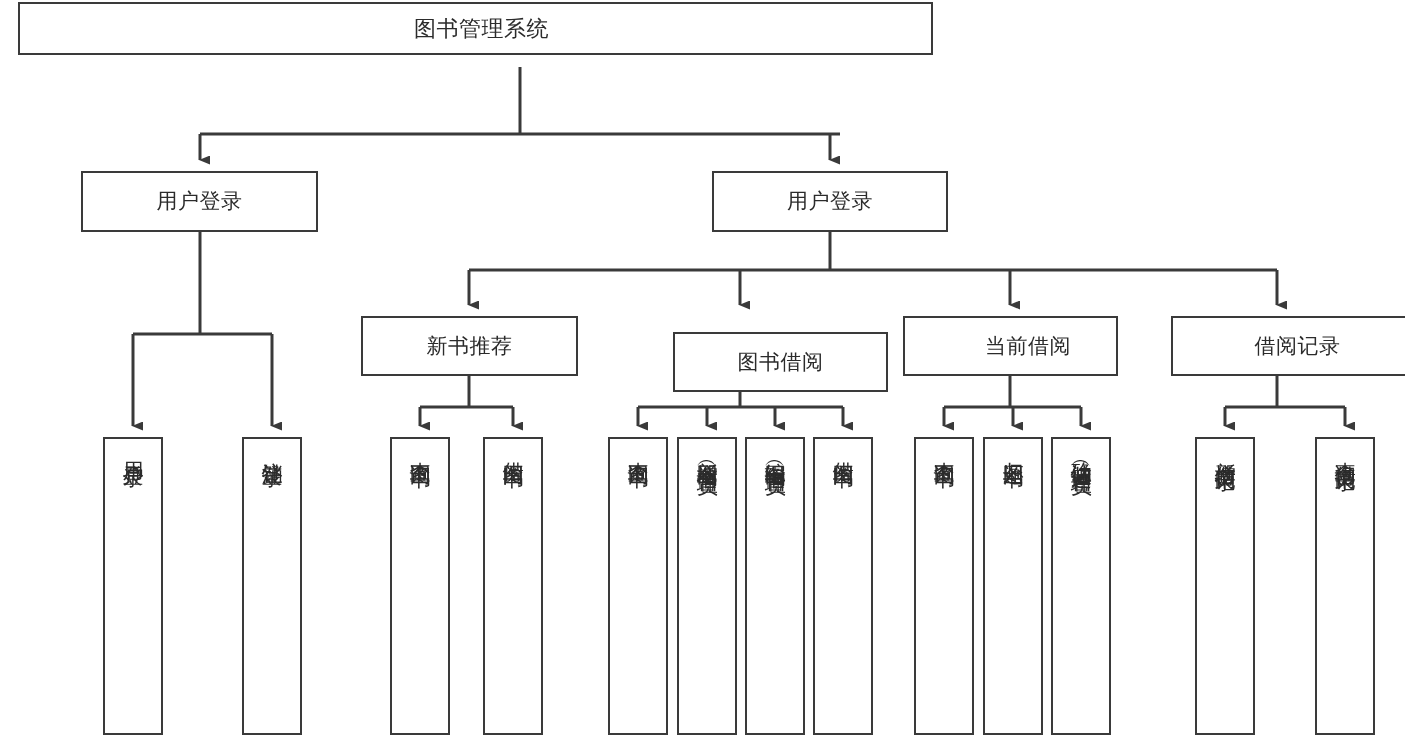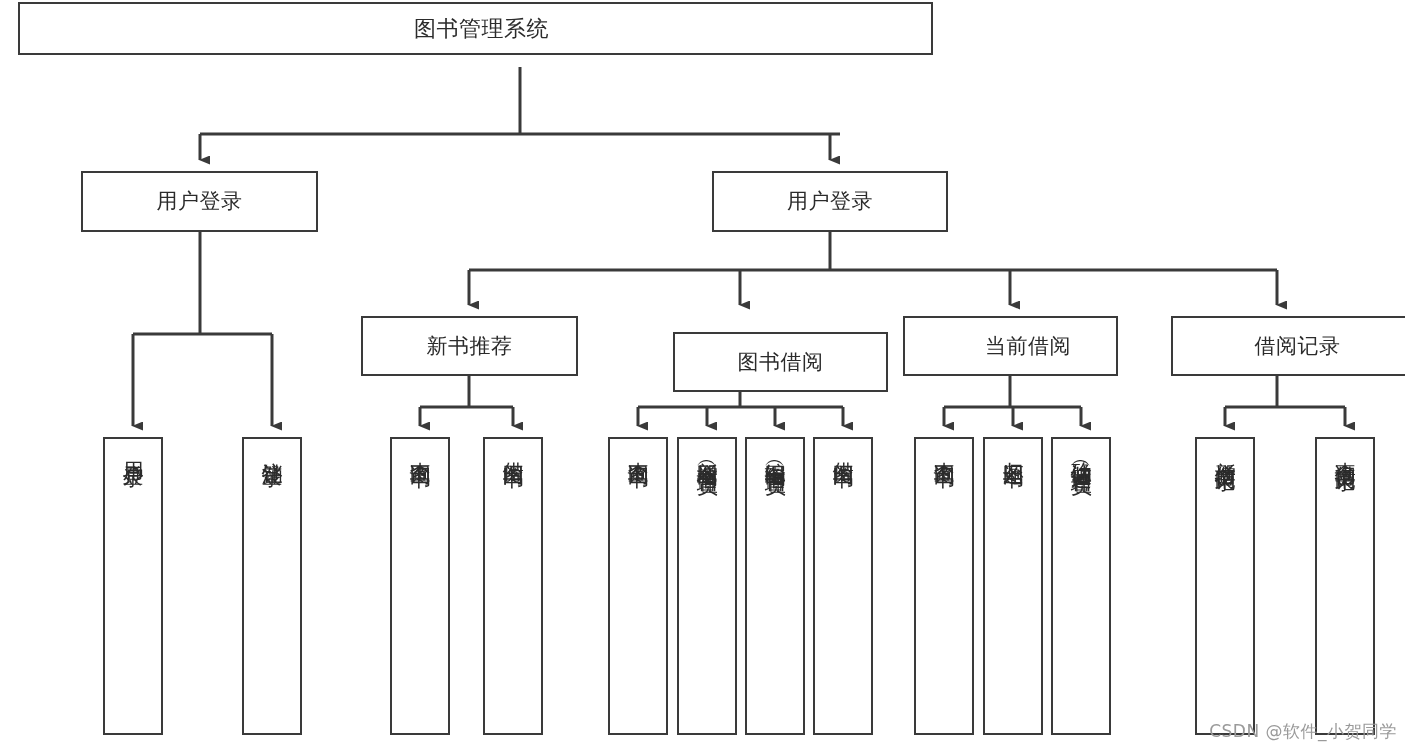--- a/index.html
+++ b/index.html
@@ -183,15 +183,14 @@
   <div class="node vertical" style="left:1051px; top:437px; width:60px; height:298px;">
     <span class="label">确认归还（管理员）</span>
   </div>
   <div class="node vertical" style="left:1195px; top:437px; width:60px; height:298px;">
     <span class="label">新增借阅记录</span>
   </div>
   <div class="node vertical" style="left:1315px; top:437px; width:60px; height:298px;">
     <span class="label">查询借阅记录</span>
   </div>
 
-  <div id="watermark">CSDN @软件_小贺同学</div>
 
 </div>
 
 </body></html>

